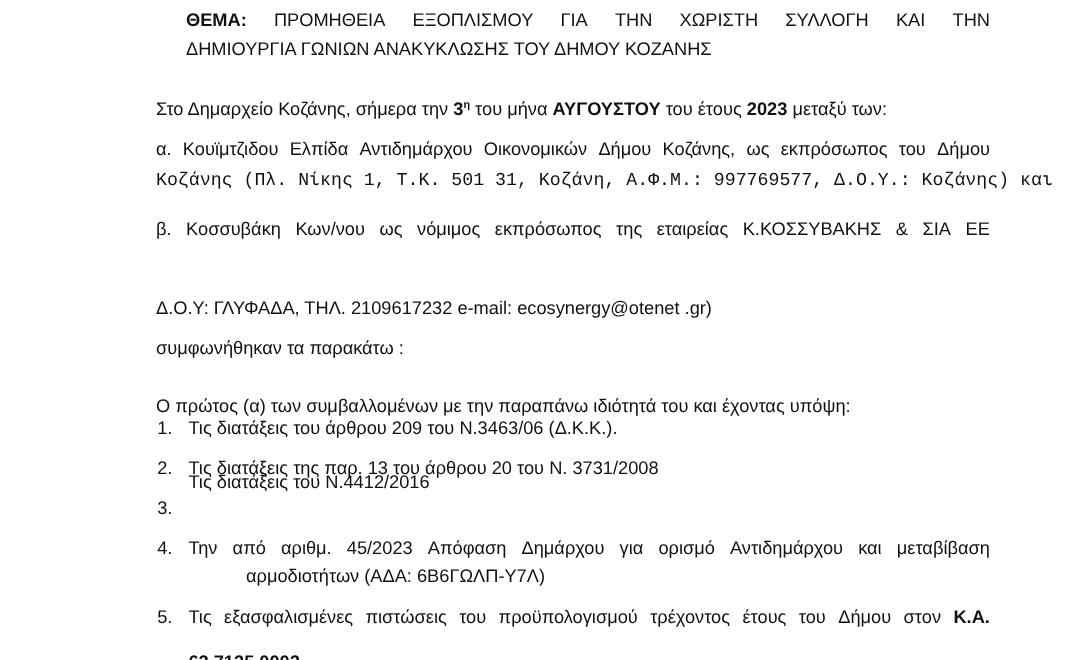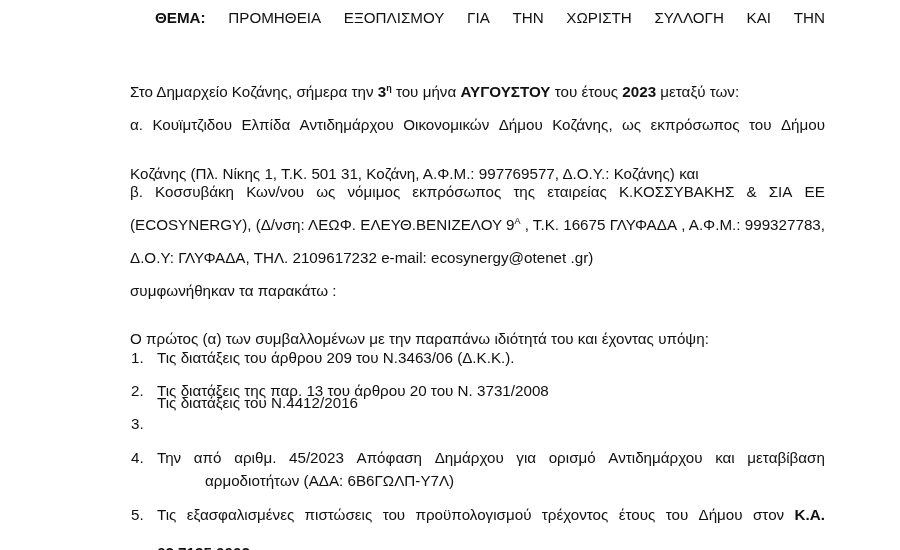--- a/index.html
+++ b/index.html
@@ -55,59 +55,54 @@
     <span class="bold">ΘΕΜΑ:</span>
     <span>ΠΡΟΜΗΘΕΙΑ</span>
     <span>ΕΞΟΠΛΙΣΜΟΥ</span>
     <span>ΓΙΑ</span>
     <span>ΤΗΝ</span>
     <span>ΧΩΡΙΣΤΗ</span>
     <span>ΣΥΛΛΟΓΗ</span>
     <span>ΚΑΙ</span>
     <span>ΤΗΝ</span>
   </div>
+  <div class="line" style="top:32px; left:155px;">ΔΗΜΙΟΥΡΓΙΑ ΓΩΝΙΩΝ ΑΝΑΚΥΚΛΩΣΗΣ ΤΟΥ ΔΗΜΟΥ ΚΟΖΑΝΗΣ</div>
 
   <div class="line" style="top:82px; left:130px;">
     <span>Στο Δημαρχείο Κοζάνης, σήμερα την </span><b>3</b><sup class="bold">η</sup><span> του μήνα </span><b>ΑΥΓΟΥΣΤΟΥ</b><span> του έτους </span><b>2023</b><span> μεταξύ των:</span>
   </div>
 
   <div class="line just" style="top:115px; left:130px; width:695px;">
     <span>α.</span>
     <span>Κουϊμτζιδου</span>
     <span>Ελπίδα</span>
     <span>Αντιδημάρχου</span>
     <span>Οικονομικών</span>
     <span>Δήμου</span>
     <span>Κοζάνης,</span>
     <span>ως</span>
     <span>εκπρόσωπος</span>
     <span>του</span>
     <span>Δήμου</span>
   </div>
-  <div class="line" style="top:164px; left:130px;">Κοζάνης (Πλ. Νίκης 1, Τ.Κ. 501 31, Κοζάνη, Α.Φ.Μ.: 997769577, Δ.Ο.Υ.: Κοζάνης) και</div>
+  <div class="line" style="top:140px; left:130px;font-family:Liberation Mono, monospace;">Κοζάνης (Πλ. Νίκης 1, Τ.Κ. 501 31, Κοζάνη, Α.Φ.Μ.: 997769577, Δ.Ο.Υ.: Κοζάνης) και</div>
 
   <div class="line just" style="top:182px; left:130px; width:695px;">
     <span>β.</span>
     <span>Κοσσυβάκη</span>
     <span>Κων/νου</span>
     <span>ως</span>
     <span>νόμιμος</span>
     <span>εκπρόσωπος</span>
     <span>της</span>
     <span>εταιρείας</span>
     <span>Κ.ΚΟΣΣΥΒΑΚΗΣ</span>
     <span>&amp;</span>
     <span>ΣΙΑ</span>
     <span>ΕΕ</span>
-  </div>
-  <div class="line just" style="top:215px; left:130px; width:695px;">
-    <span>(ECOSYNERGY),</span>
-    <span><span>(Δ/νση: ΛΕΩΦ. ΕΛΕΥΘ.ΒΕΝΙΖΕΛΟΥ 9</span><sup>Α</sup></span>
-    <span>, Τ.Κ. 16675 ΓΛΥΦΑΔΑ</span>
-    <span>, Α.Φ.Μ.: 999327783,</span>
   </div>
   <div class="line" style="top:248px; left:130px;">Δ.Ο.Υ: ΓΛΥΦΑΔΑ, ΤΗΛ. 2109617232 e-mail: ecosynergy@otenet .gr)</div>
 
   <div class="line" style="top:281px; left:130px;"> συμφωνήθηκαν τα παρακάτω :</div>
 
   <div class="line" style="top:314px; left:130px;margin-top:15px;">Ο πρώτος (α) των συμβαλλομένων με την παραπάνω ιδιότητά του και έχοντας υπόψη:</div>
 
   <div>
 
     <div class="list-num" style="top:348px;">1.</div>

